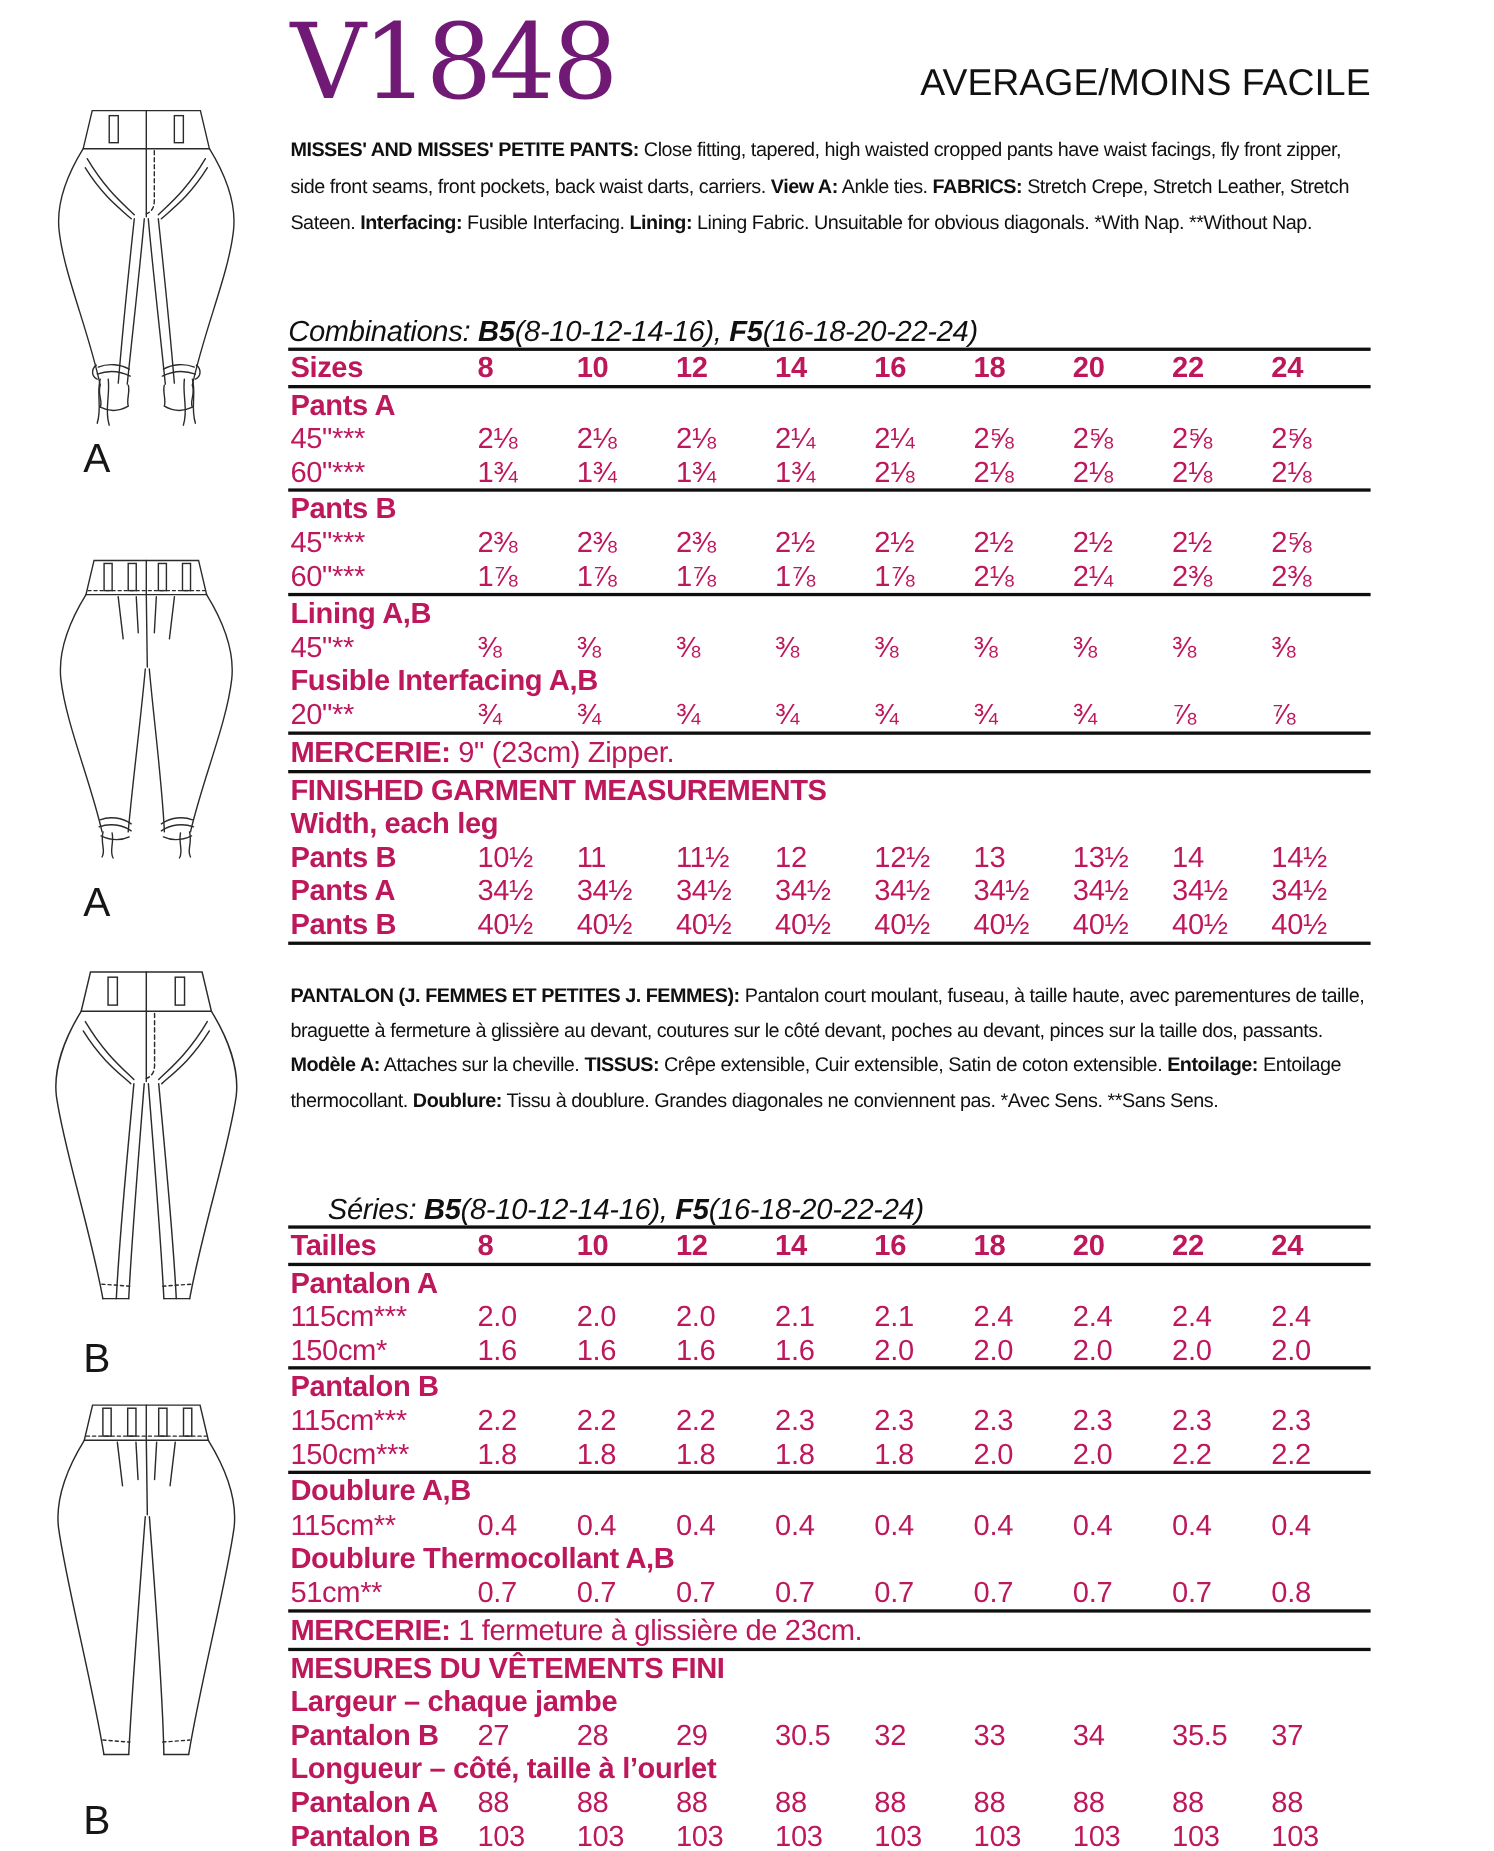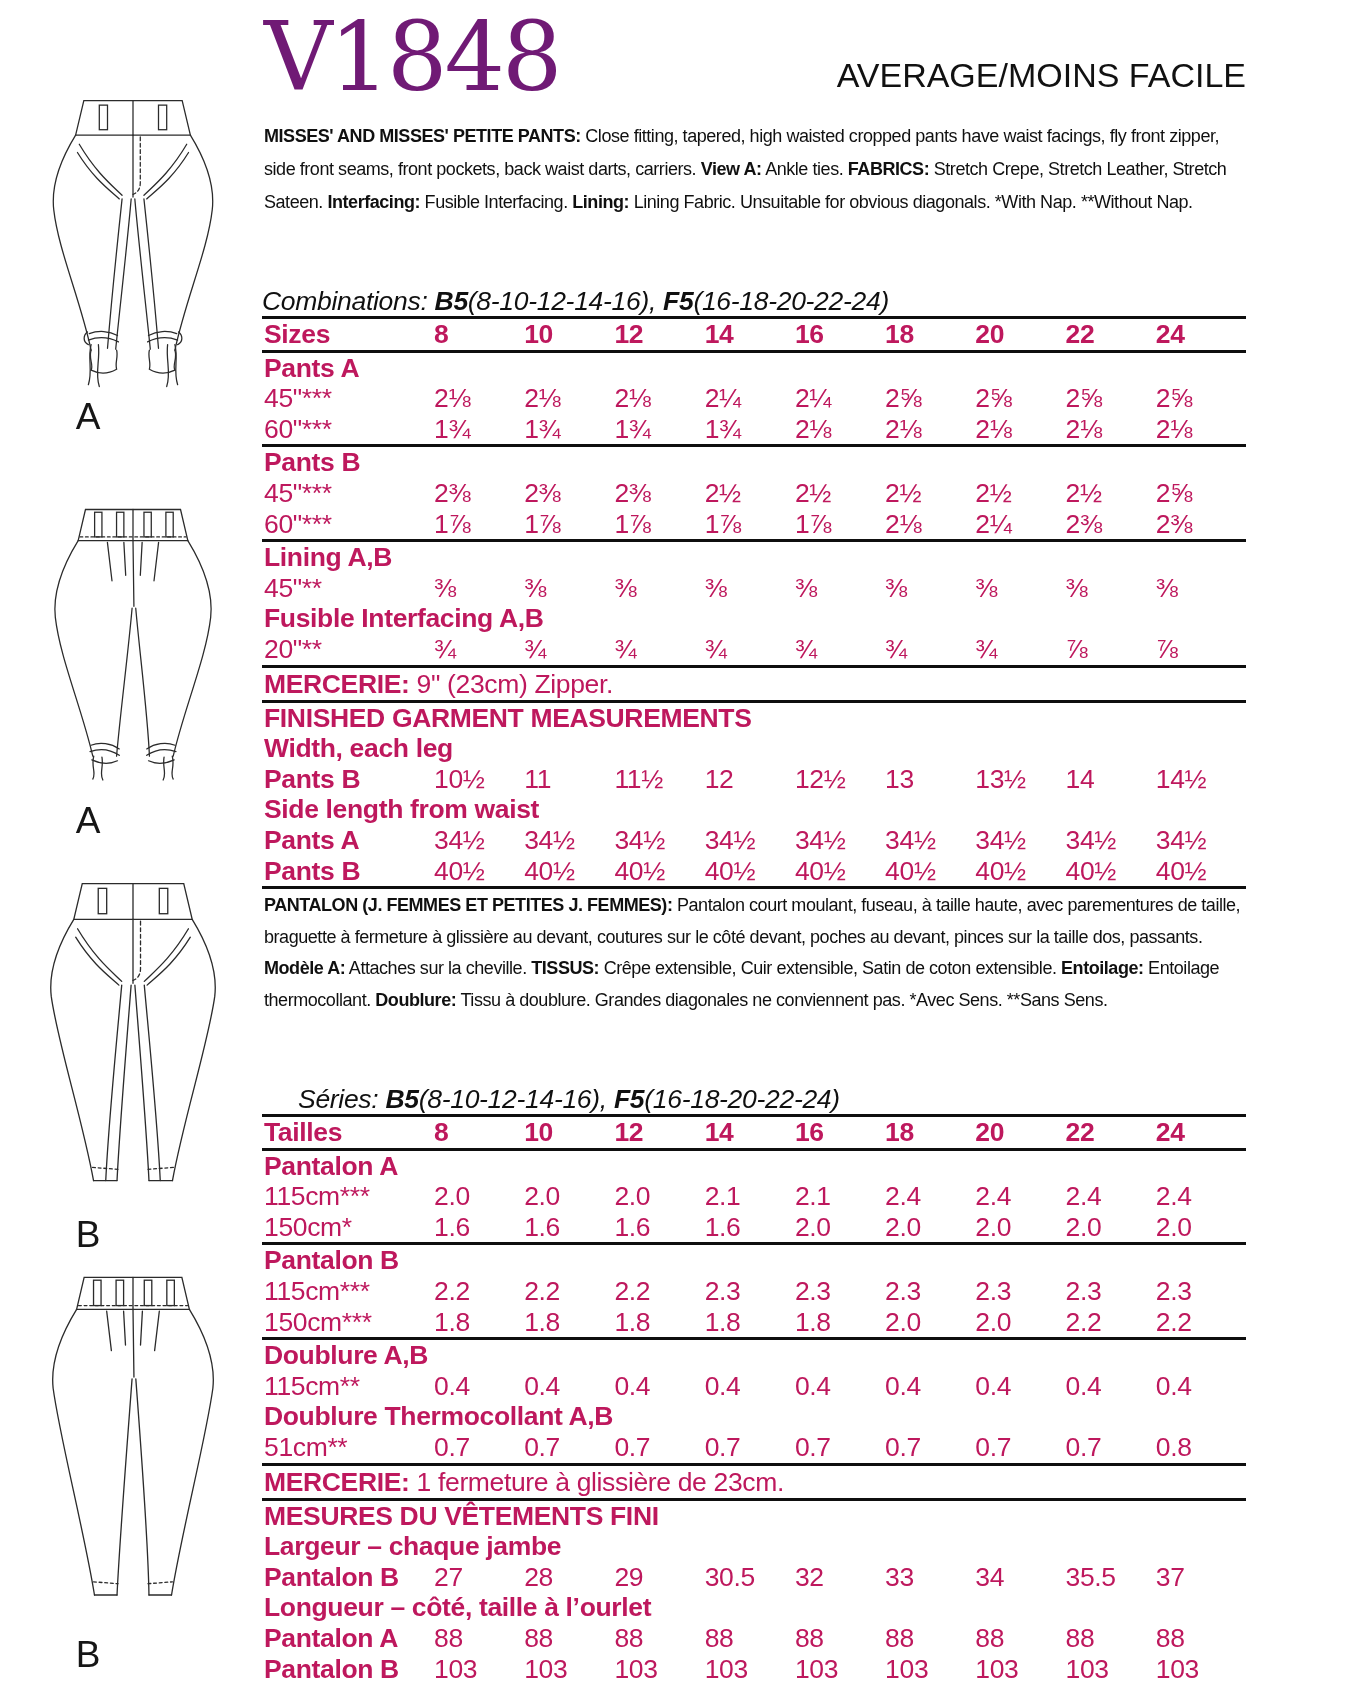--- a/index.html
+++ b/index.html
@@ -287,21 +287,20 @@
         <div class="cell">10½</div>
         <div class="cell">11</div>
         <div class="cell">11½</div>
         <div class="cell">12</div>
         <div class="cell">12½</div>
         <div class="cell">13</div>
         <div class="cell">13½</div>
         <div class="cell">14</div>
         <div class="cell">14½</div>
       </div>
-      <div class="trow group">Side length from waist</div>
       <div class="trow grid">
         <div class="cell lab bold">Pants A</div>
         <div class="cell">34½</div>
         <div class="cell">34½</div>
         <div class="cell">34½</div>
         <div class="cell">34½</div>
         <div class="cell">34½</div>
         <div class="cell">34½</div>
         <div class="cell">34½</div>
         <div class="cell">34½</div>

